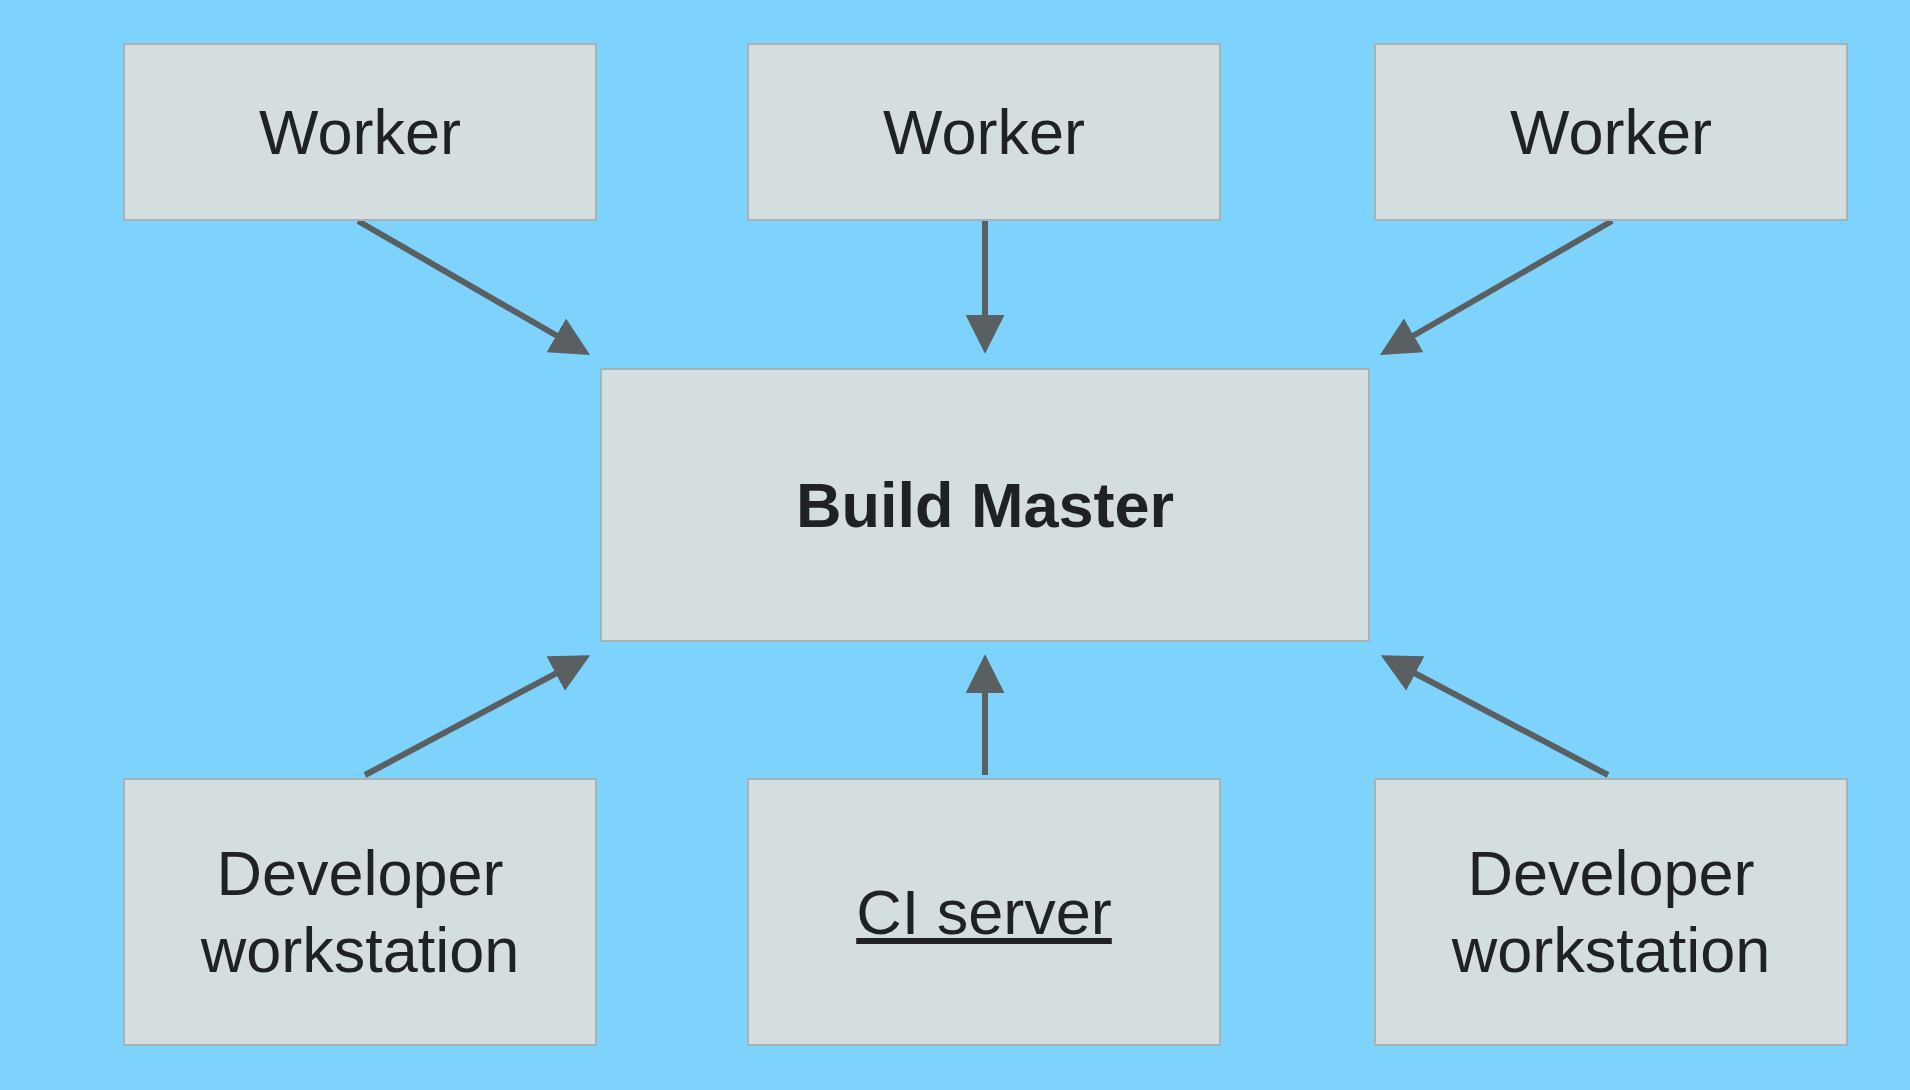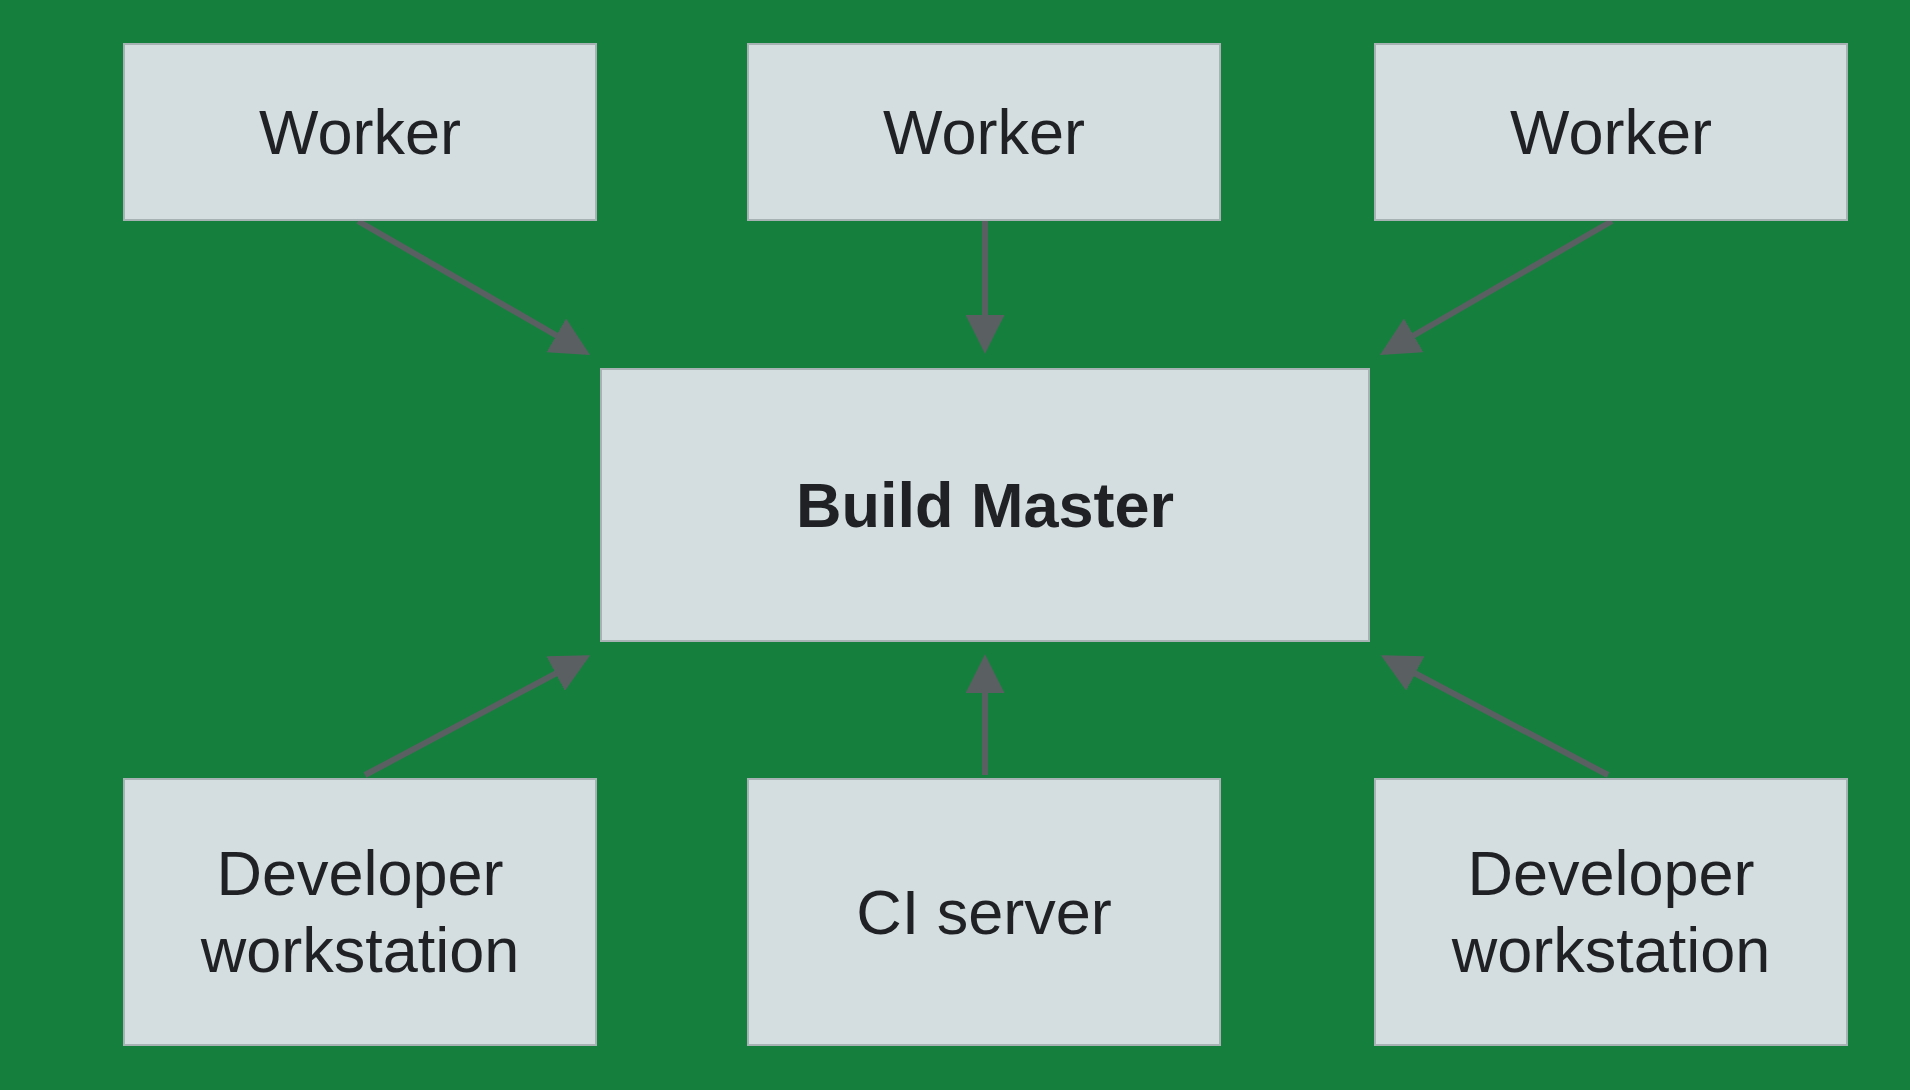--- a/index.html
+++ b/index.html
@@ -4,21 +4,21 @@
 <style>
   html, body {
     margin: 0;
     padding: 0;
     background: #ffffff;
   }
   .canvas {
     position: relative;
     width: 1910px;
     height: 1090px;
-    background: #15803d;
+    background: #7dd3fc;
     overflow: hidden;
     font-family: "Liberation Sans", sans-serif;
   }
   .arrow-layer {
     position: absolute;
     left: 0;
     top: 0;
     width: 1910px;
     height: 1090px;
     pointer-events: none;
@@ -35,21 +35,21 @@
     color: #1f2124;
     font-size: 63px;
     line-height: 1.22;
     padding: 0 20px;
   }
   .node-worker-1 { left: 123px; top: 43px;  width: 474px; height: 178px; }
   .node-worker-2 { left: 747px; top: 43px;  width: 474px; height: 178px; }
   .node-worker-3 { left: 1374px; top: 43px; width: 474px; height: 178px; }
   .node-build-master { left: 600px; top: 368px; width: 770px; height: 274px; font-weight: bold; }
   .node-dev-left  { left: 123px;  top: 778px; width: 474px; height: 268px; }
-  .node-ci-server { left: 747px;  top: 778px; width: 474px; height: 268px; }
+  .node-ci-server { left: 747px;  top: 778px; width: 474px; height: 268px; text-decoration: underline; }
   .node-dev-right { left: 1374px; top: 778px; width: 474px; height: 268px; }
 </style>
 </head>
 <body>
 
 <div class="canvas">
 
   <svg class="arrow-layer" viewBox="0 0 1910 1090" aria-hidden="true">
     <defs>
       <marker id="arrowhead" viewBox="0 0 10 10" refX="8.5" refY="5" markerWidth="6.5" markerHeight="6.5" orient="auto-start-reverse">

